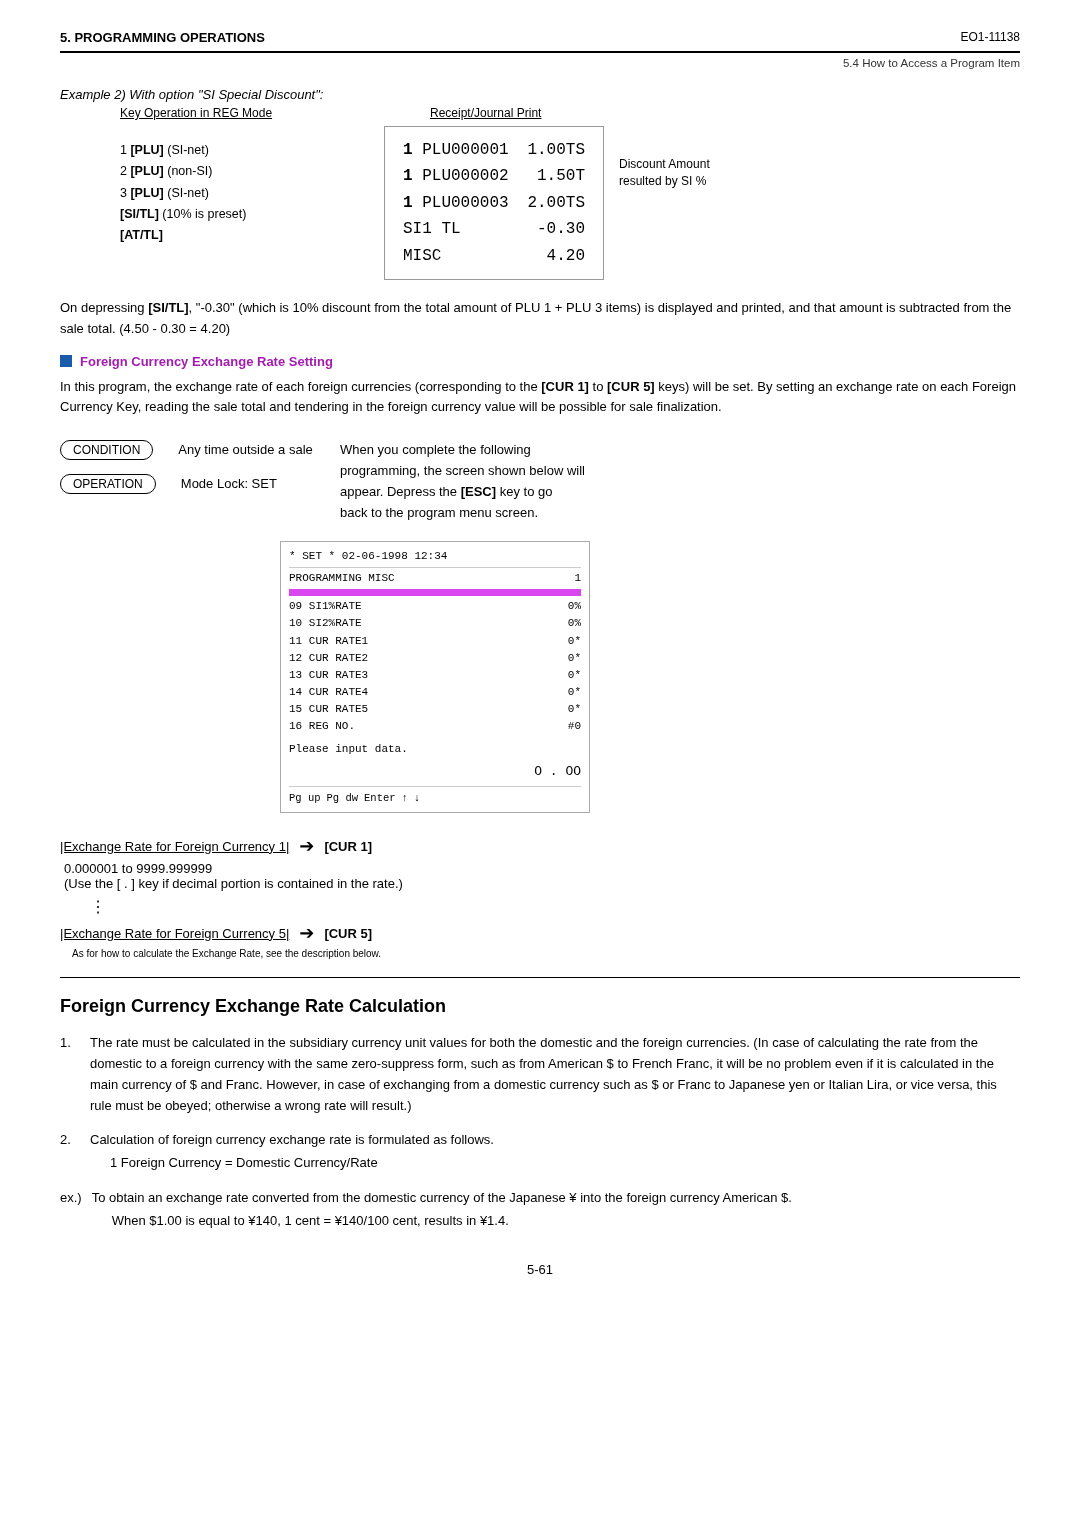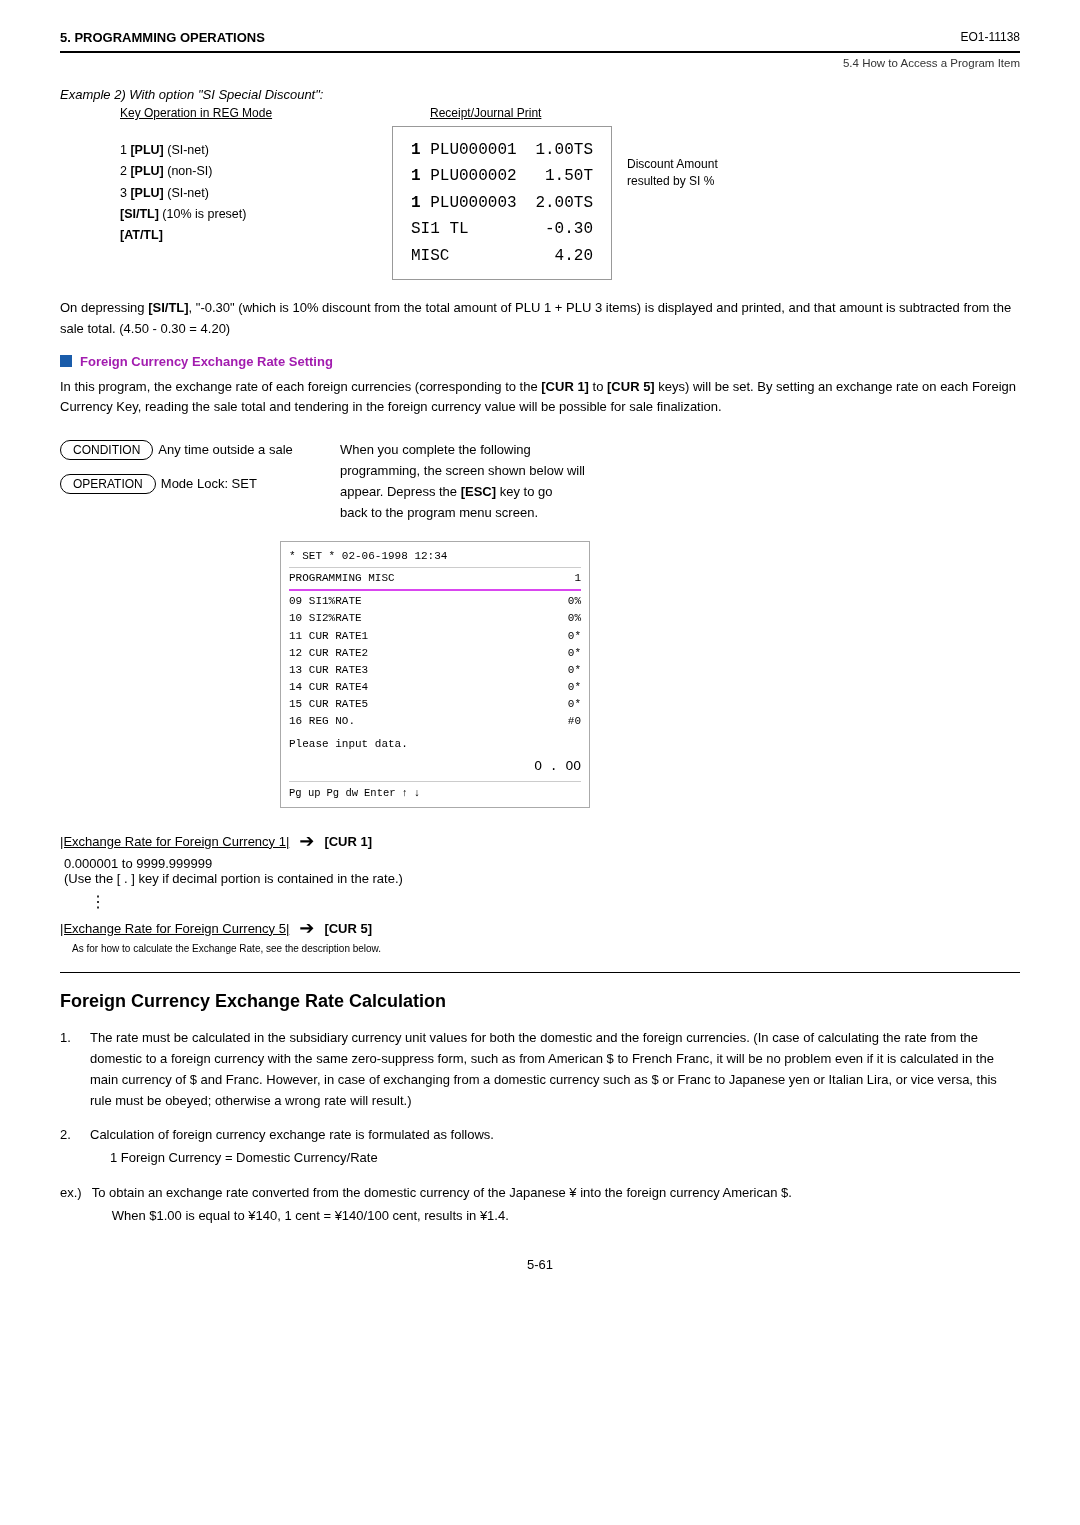--- a/index.html
+++ b/index.html
@@ -57,21 +57,21 @@
       padding-left: 60px;
     }
     .col-receipt {
       font-size: 12px;
       text-decoration: underline;
       padding-left: 60px;
     }
     .example-box {
       display: flex;
       margin-bottom: 18px;
-      gap: 12px;
+      gap: 4px;
     }
     .key-op-col {
       width: 320px;
       padding: 14px 0 14px 60px;
       font-size: 12.5px;
       line-height: 1.7;
     }
     .receipt-box {
       border: 1px solid #999;
       padding: 10px 18px;
@@ -133,21 +133,21 @@
       border-radius: 10px;
       padding: 2px 12px;
       font-size: 12px;
       display: inline-block;
       min-width: 90px;
       text-align: center;
     }
     .cond-row, .op-row {
       display: flex;
       align-items: flex-start;
-      gap: 5px;
+      gap: 25px;
     }
     .cond-text, .op-text {
       font-size: 13px;
       padding-top: 2px;
     }
     .right-description {
       font-size: 13px;
       line-height: 1.6;
       margin-left: 20px;
       margin-top: 4px;
@@ -350,21 +350,21 @@
       <div>programming, the screen shown below will</div>
       <div>appear. Depress the <strong>[ESC]</strong> key to go</div>
       <div>back to the program menu screen.</div>
     </div>
   </div>
 
   <div class="screen-mockup">
     <div class="screen-header-line">
       <span>* SET * 02-06-1998 12:34</span>
     </div>
-    <div style="display:flex; justify-content:space-between; border-bottom:2px solid #d946ef; margin-bottom:2px; padding-bottom:2px;">
+    <div style="display:flex; justify-content:space-between; border-bottom:7px solid #d946ef; margin-bottom:2px; padding-bottom:2px;">
       <span>PROGRAMMING  MISC</span>
       <span>1</span>
     </div>
     <div>
       <div class="screen-line">
           <span>09 SI1%RATE</span>
           <span>0%</span>
         </div>
       <div class="screen-line">
           <span>10 SI2%RATE</span>

